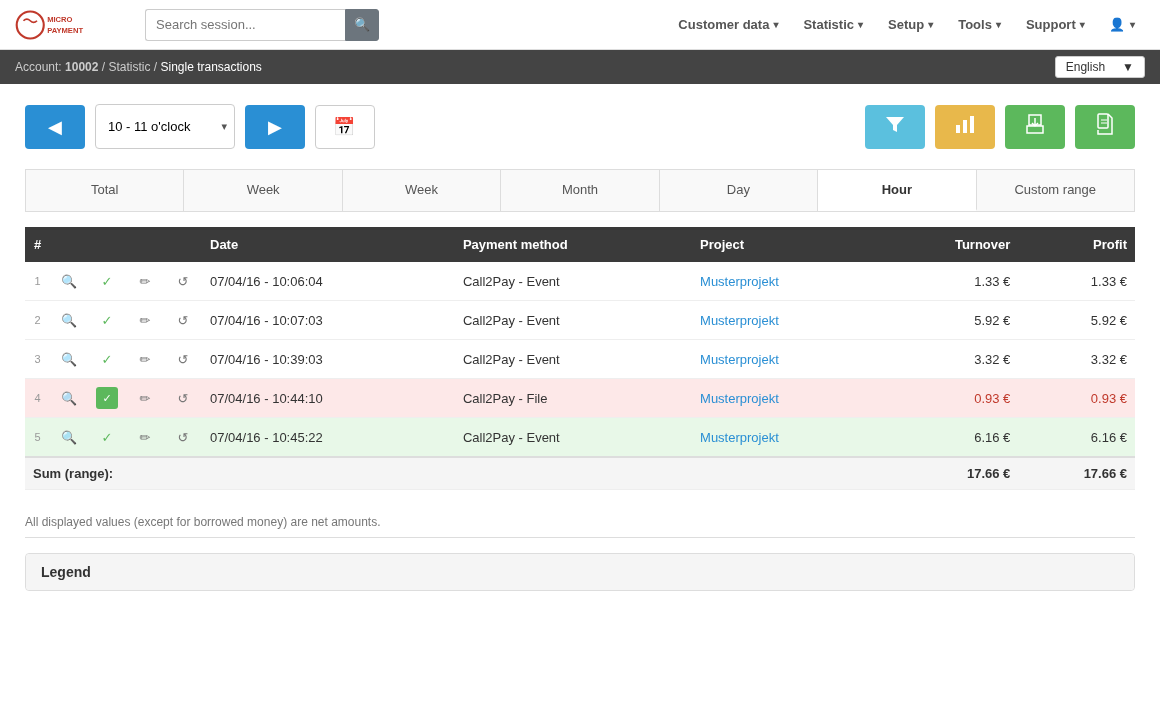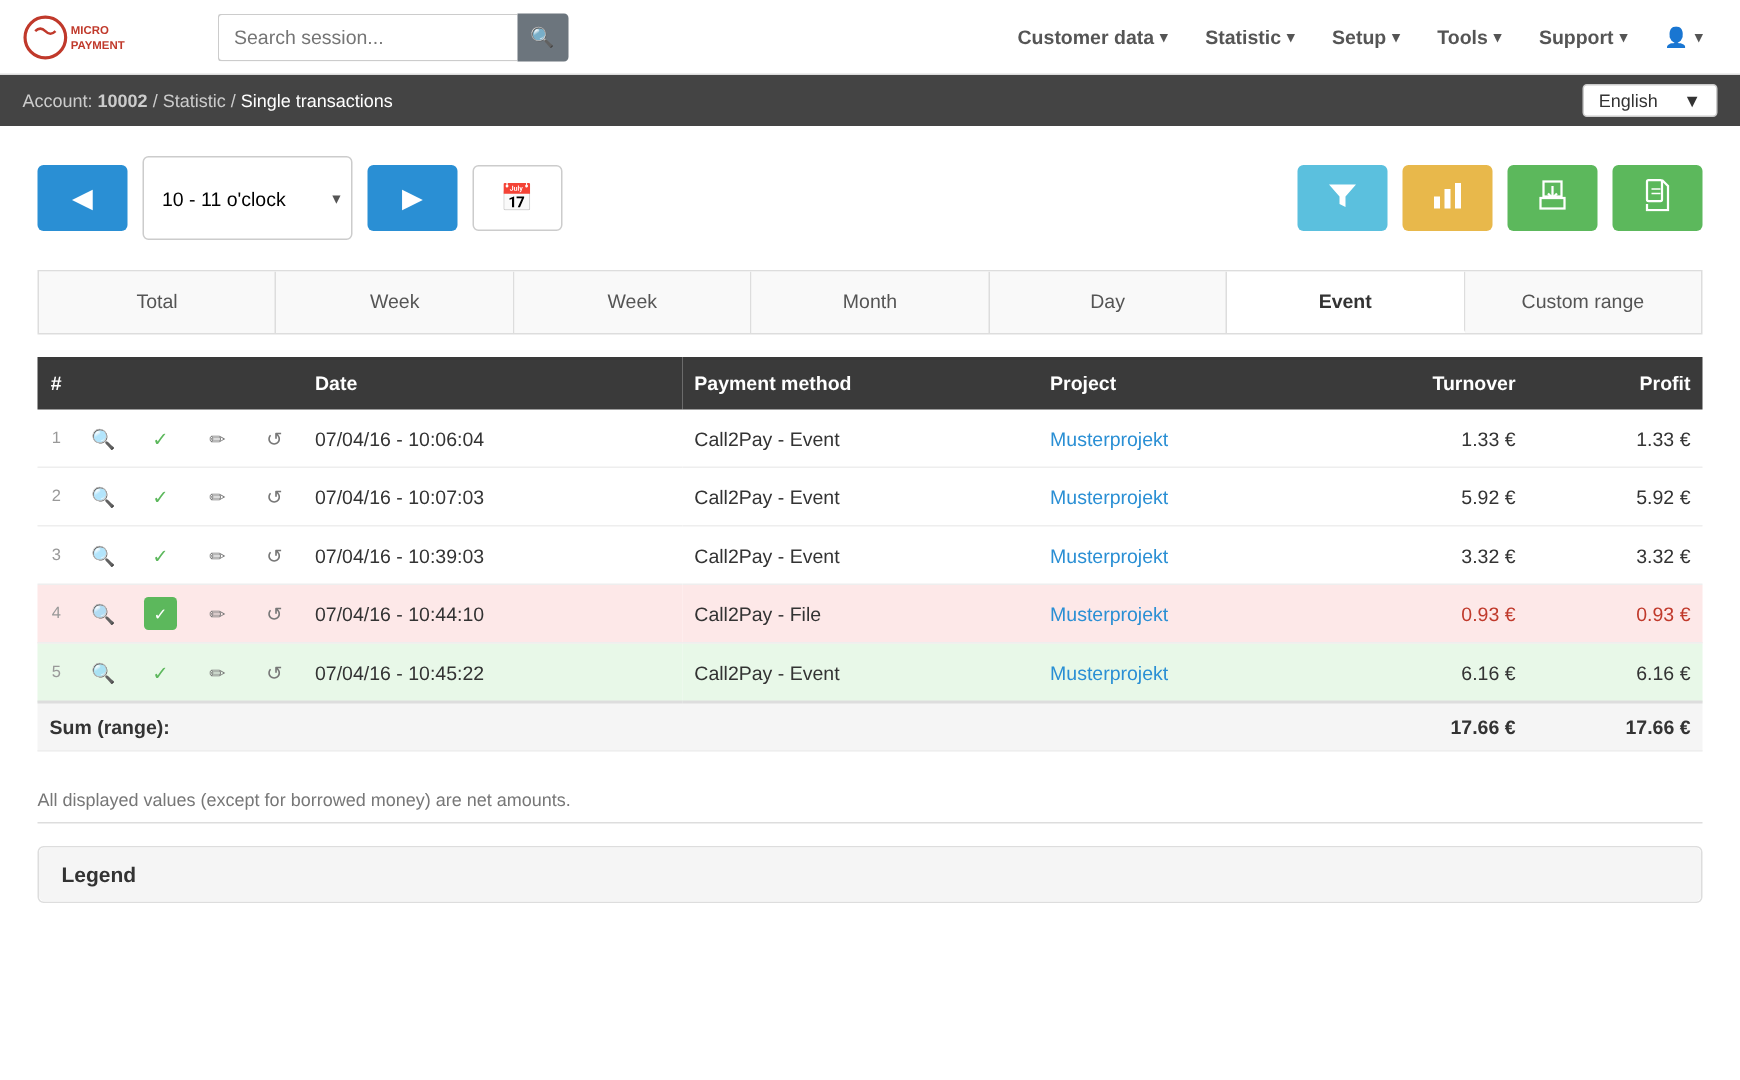--- a/index.html
+++ b/index.html
@@ -134,21 +134,21 @@
     .time-select-wrapper {
       position: relative;
       display: inline-flex;
       align-items: center;
     }
     .time-select {
       border: 1px solid #ccc;
       border-radius: 4px;
       padding: 8px 30px 8px 12px;
       font-size: 13px;
-      height: 56px;
+      height: 45px;
       background: #fff;
       appearance: none;
       cursor: pointer;
       min-width: 140px;
       outline: none;
     }
     .time-select-arrow {
       position: absolute;
       right: 8px;
       pointer-events: none;
@@ -408,21 +408,21 @@
       </span>
     </button>
   </div>
 
   <div class="period-tabs">
     <div class="period-tab">Total</div>
     <div class="period-tab">Week</div>
     <div class="period-tab">Week</div>
     <div class="period-tab">Month</div>
     <div class="period-tab">Day</div>
-    <div class="period-tab active">Event</div>
+    <div class="period-tab active">Hour</div>
     <div class="period-tab">Custom range</div>
   </div>
 
   <table class="data-table">
     <thead>
       <tr>
         <th class="center" style="width:25px">#</th>
         <th style="width:25px"></th>
         <th style="width:25px"></th>
         <th style="width:25px"></th>

